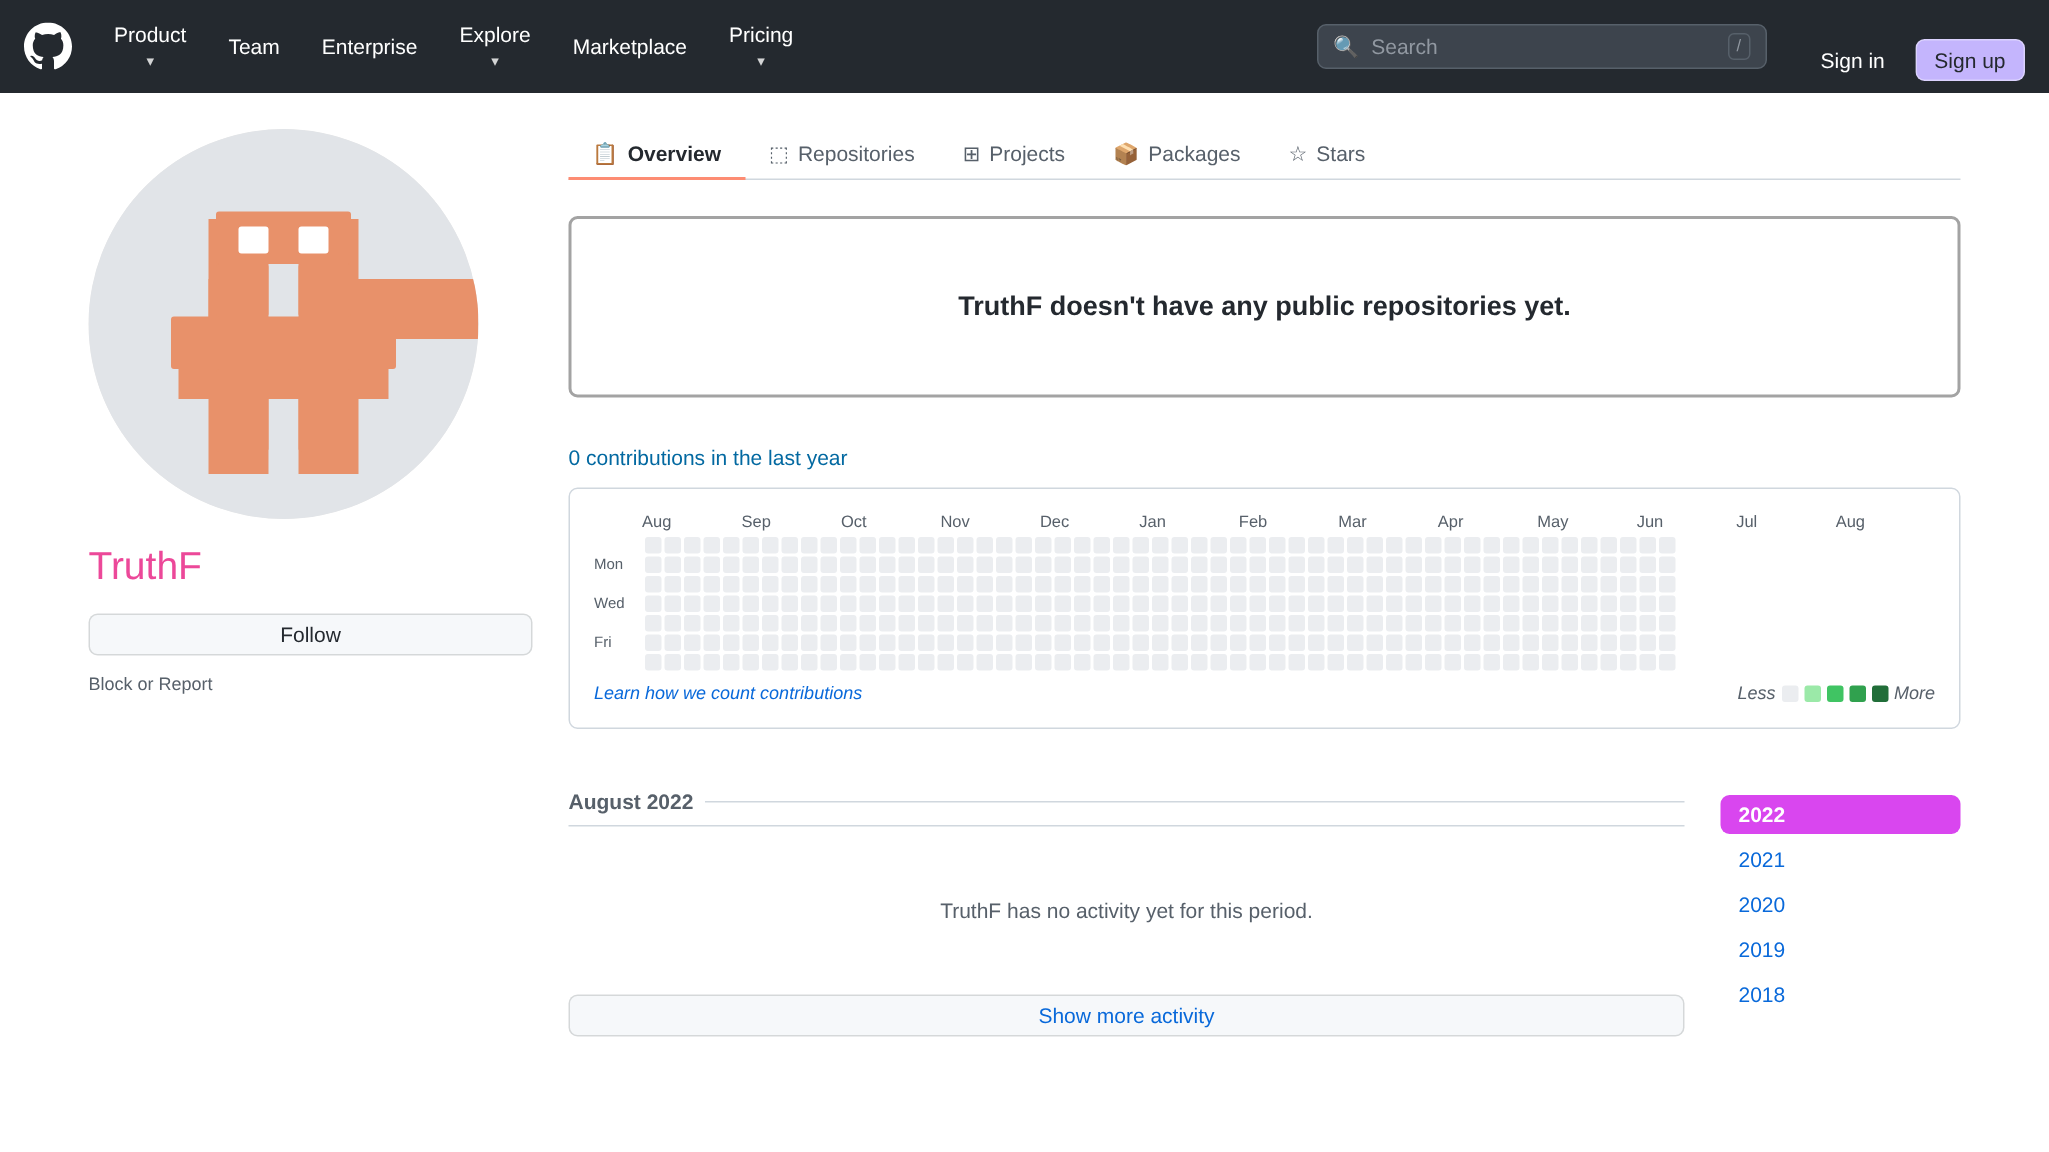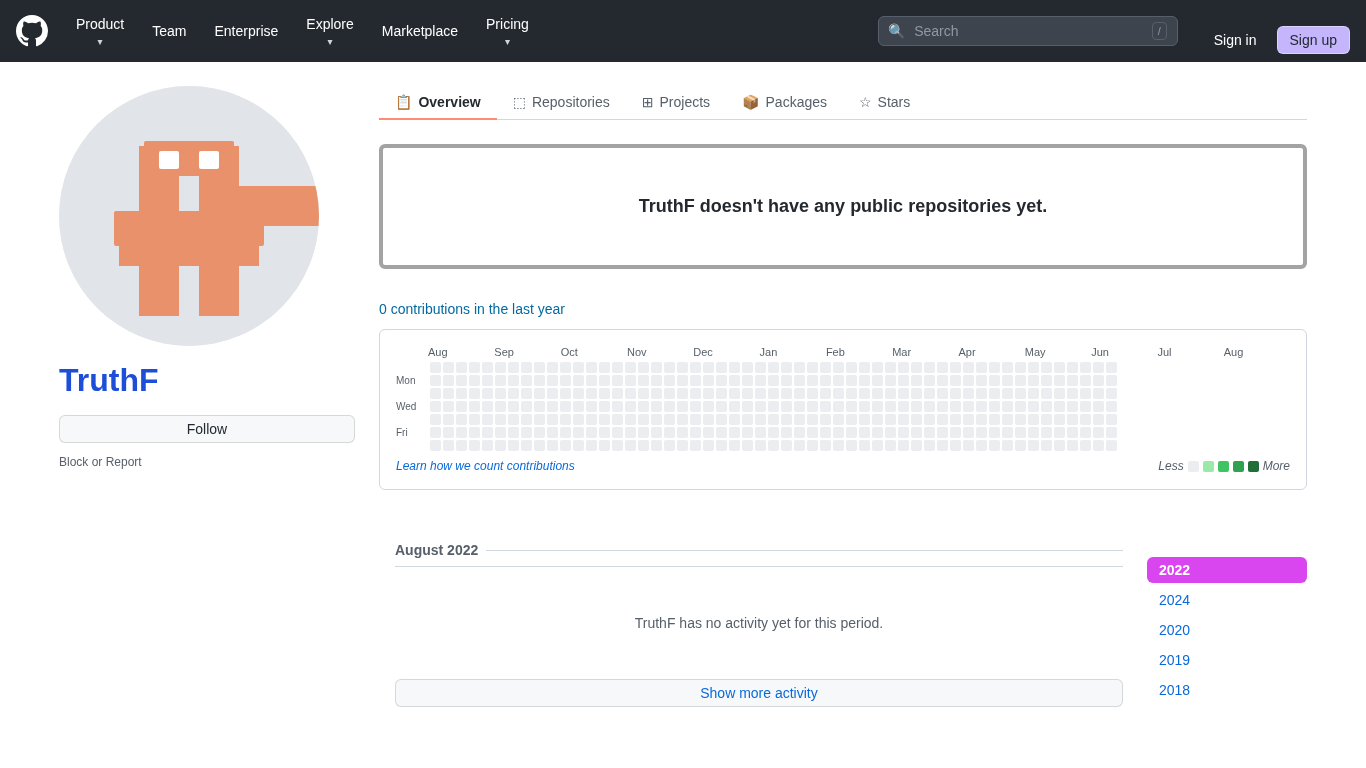--- a/index.html
+++ b/index.html
@@ -99,23 +99,23 @@
       border-radius: 50%;
       overflow: hidden;
       background: #e8e8e8;
       margin-bottom: 16px;
       display: flex;
       align-items: center;
       justify-content: center;
     }
     .avatar-svg { width: 100%; height: 100%; }
     .username {
-      font-size: 32px;
-      font-weight: 700;
-      color: #1d4ed8;
+      font-size: 26px;
+      font-weight: 400;
+      color: #ec4899;
       margin-bottom: 16px;
     }
     .follow-btn {
       display: block;
       width: 100%;
       padding: 5px 16px;
       background: #f6f8fa;
       border: 1px solid rgba(27,31,36,0.15);
       border-radius: 6px;
       font-size: 14px;
@@ -157,35 +157,35 @@
     }
     .tab-item.active {
       color: #24292f;
       border-bottom-color: #fd8c73;
       font-weight: 600;
     }
 
     
     .section-title { font-size: 16px; font-weight: 600; margin-bottom: 16px; color: #24292f; }
     .empty-repos-box {
-      border: 4px solid #a3a3a3;
+      border: 2px solid #a3a3a3;
       border-radius: 6px;
       padding: 48px 24px;
       text-align: center;
       margin-bottom: 32px;
     }
     .empty-repos-text { font-size: 18px; font-weight: 600; color: #24292f; }
 
     
     .contributions-header { font-size: 14px; color: #0369a1; margin-bottom: 12px; }
     .contribution-graph {
       border: 1px solid #d0d7de;
       border-radius: 6px;
       padding: 16px;
-      margin-bottom: 44px;
+      margin-bottom: 32px;
       overflow-x: auto;
     }
     .graph-months {
       display: flex;
       padding-left: 32px;
       margin-bottom: 4px;
       font-size: 11px;
       color: #57606a;
     }
     .graph-month { flex: 1; min-width: 30px; }
@@ -224,21 +224,21 @@
     .legend-cell.l0 { background: #ebedf0; }
     .legend-cell.l1 { background: #9be9a8; }
     .legend-cell.l2 { background: #40c463; }
     .legend-cell.l3 { background: #30a14e; }
     .legend-cell.l4 { background: #216e39; }
     .learn-link { color: #0969da; text-decoration: none; font-size: 12px; }
 
     
     .activity-section { margin-bottom: 24px; }
     .activity-header { font-size: 16px; font-weight: 600; margin-bottom: 16px; }
-    .activity-layout { display: flex; gap: 24px; align-items: flex-end; margin-left: 16px; }
+    .activity-layout { display: flex; gap: 24px; align-items: center; }
     .activity-main { flex: 1; }
     .activity-sidebar { width: 160px; flex-shrink: 0; }
 
     .year-btn {
       display: block;
       width: 100%;
       padding: 5px 12px;
       border: none;
       border-radius: 6px;
       cursor: pointer;
@@ -935,21 +935,21 @@
         <div class="activity-main">
           <div class="month-header">
             <span>August 2022</span>
             <div class="month-line"></div>
           </div>
           <p class="no-activity">TruthF has no activity yet for this period.</p>
           <button class="show-more-btn">Show more activity</button>
         </div>
         <div class="activity-sidebar" id="year-buttons">
             <button class="year-btn active">2022</button>
-            <button class="year-btn">2024</button>
+            <button class="year-btn">2021</button>
             <button class="year-btn">2020</button>
             <button class="year-btn">2019</button>
             <button class="year-btn">2018</button>
           </div>
       </div>
     </div>
 
   </main>
 </div>
 

